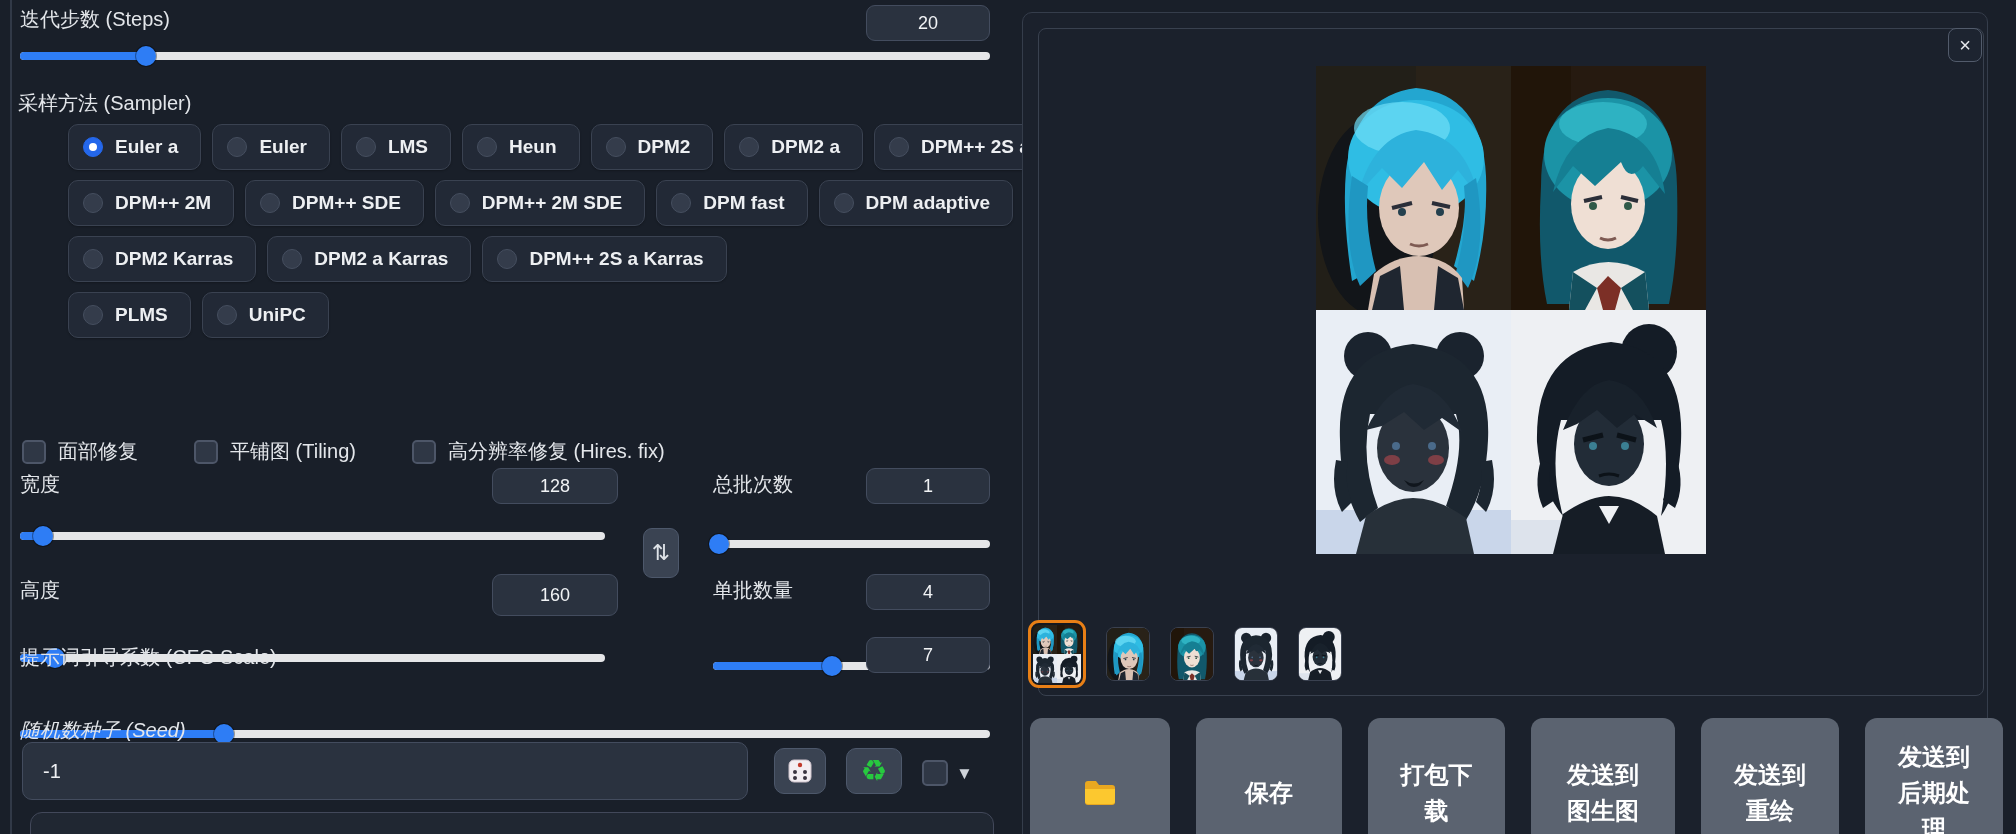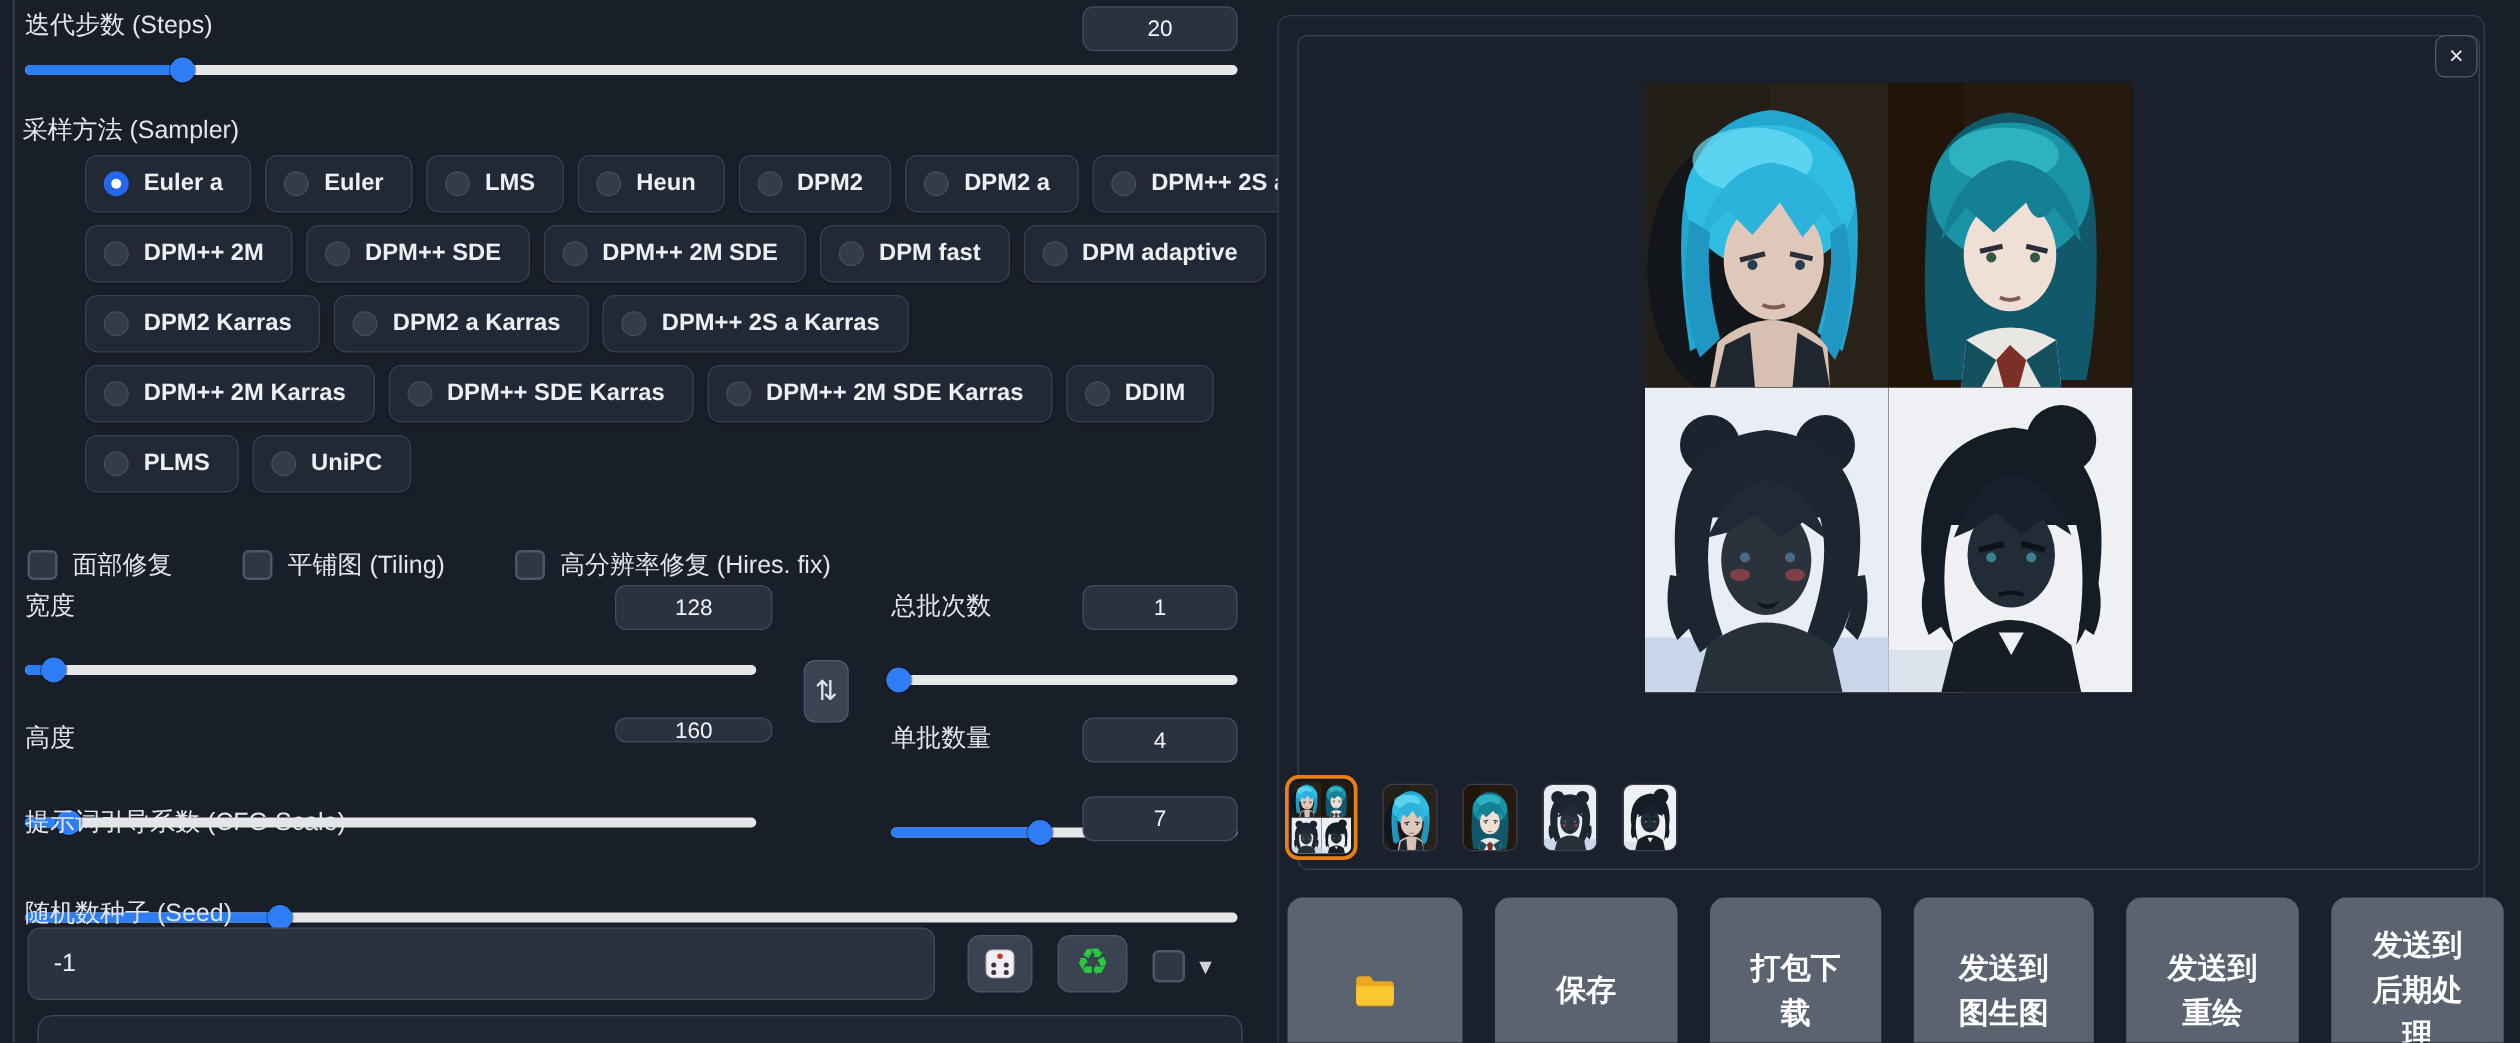--- a/index.html
+++ b/index.html
@@ -270,38 +270,20 @@
         <span class="chip-label">DPM2 a Karras</span>
       </div>
       <div class="chip">
         <span class="radio"></span>
         <span class="chip-label">DPM++ 2S a Karras</span>
       </div>
     </div>
     <div class="chip-row">
       <div class="chip">
         <span class="radio"></span>
-        <span class="chip-label">DPM++ 2M Karras</span>
-      </div>
-      <div class="chip">
-        <span class="radio"></span>
-        <span class="chip-label">DPM++ SDE Karras</span>
-      </div>
-      <div class="chip">
-        <span class="radio"></span>
-        <span class="chip-label">DPM++ 2M SDE Karras</span>
-      </div>
-      <div class="chip">
-        <span class="radio"></span>
-        <span class="chip-label">DDIM</span>
-      </div>
-    </div>
-    <div class="chip-row">
-      <div class="chip">
-        <span class="radio"></span>
         <span class="chip-label">PLMS</span>
       </div>
       <div class="chip">
         <span class="radio"></span>
         <span class="chip-label">UniPC</span>
       </div>
     </div>
   </div>
 
 <div class="abs cb-row" style="left:22px; top:438px;text-align:center;" id="checkbox-row">
@@ -331,41 +313,41 @@
 <div class="abs slider" style="left:713px; top:524px; width:277px;">
   <div class="fill" style="width: 2%;"></div>
     <div class="knob" style="left: 2%;"></div>
 </div>
 
 <div class="abs swap-btn" style="left:643px; top:528px;">
   <span>⇅</span>
 </div>
 
 <div class="abs field-label" style="left:20px; top:577px;">高度</div>
-<div class="abs num-input" style="left:492px; top:574px; width:126px; height:20px;text-align:right;">160</div>
+<div class="abs num-input" style="left:492px; top:574px; width:126px; height:42px;text-align:right;">160</div>
 <div class="abs slider" style="left:20px; top:630px; width:585px;">
   <div class="fill" style="width: 6%;"></div>
     <div class="knob" style="left: 6%;"></div>
 </div>
 
 <div class="abs field-label" style="left:713px; top:577px;">单批数量</div>
 <div class="abs num-input" style="left:866px; top:574px; width:124px; height:36px;">4</div>
 <div class="abs slider" style="left:713px; top:630px; width:277px;">
   <div class="fill" style="width: 43%;"></div>
     <div class="knob" style="left: 43%;"></div>
 </div>
 
 <div class="abs field-label" style="left:20px; top:644px;">提示词引导系数 (CFG Scale)</div>
 <div class="abs num-input" style="left:866px; top:637px; width:124px; height:36px;">7</div>
 <div class="abs slider" style="left:20px; top:690px; width:970px;">
   <div class="fill" style="width: 21%;"></div>
     <div class="knob" style="left: 21%;"></div>
 </div>
 
-<div class="abs field-label" style="left:20px; top:717px;">随机数种子 (Seed)</div>
+<div class="abs field-label" style="left:20px; top:717px;font-style:italic;">随机数种子 (Seed)</div>
 <div class="abs seed-input" style="left:22px; top:742px; width:726px; height:58px;">-1</div>
 <div class="abs tool-btn" style="left:774px; top:748px; width:52px; height:46px;">
   <svg width="28" height="28" viewBox="0 0 28 28">
     <rect x="3" y="3" width="22" height="22" rx="5" fill="#f3eef2" stroke="#cfc4cc"></rect>
     <circle cx="14" cy="8" r="2.2" fill="#c0392b"></circle>
     <circle cx="9" cy="15" r="2" fill="#3a3440"></circle>
     <circle cx="19" cy="15" r="2" fill="#3a3440"></circle>
     <circle cx="9" cy="21" r="2" fill="#3a3440"></circle>
     <circle cx="19" cy="21" r="2" fill="#3a3440"></circle>
   </svg>

